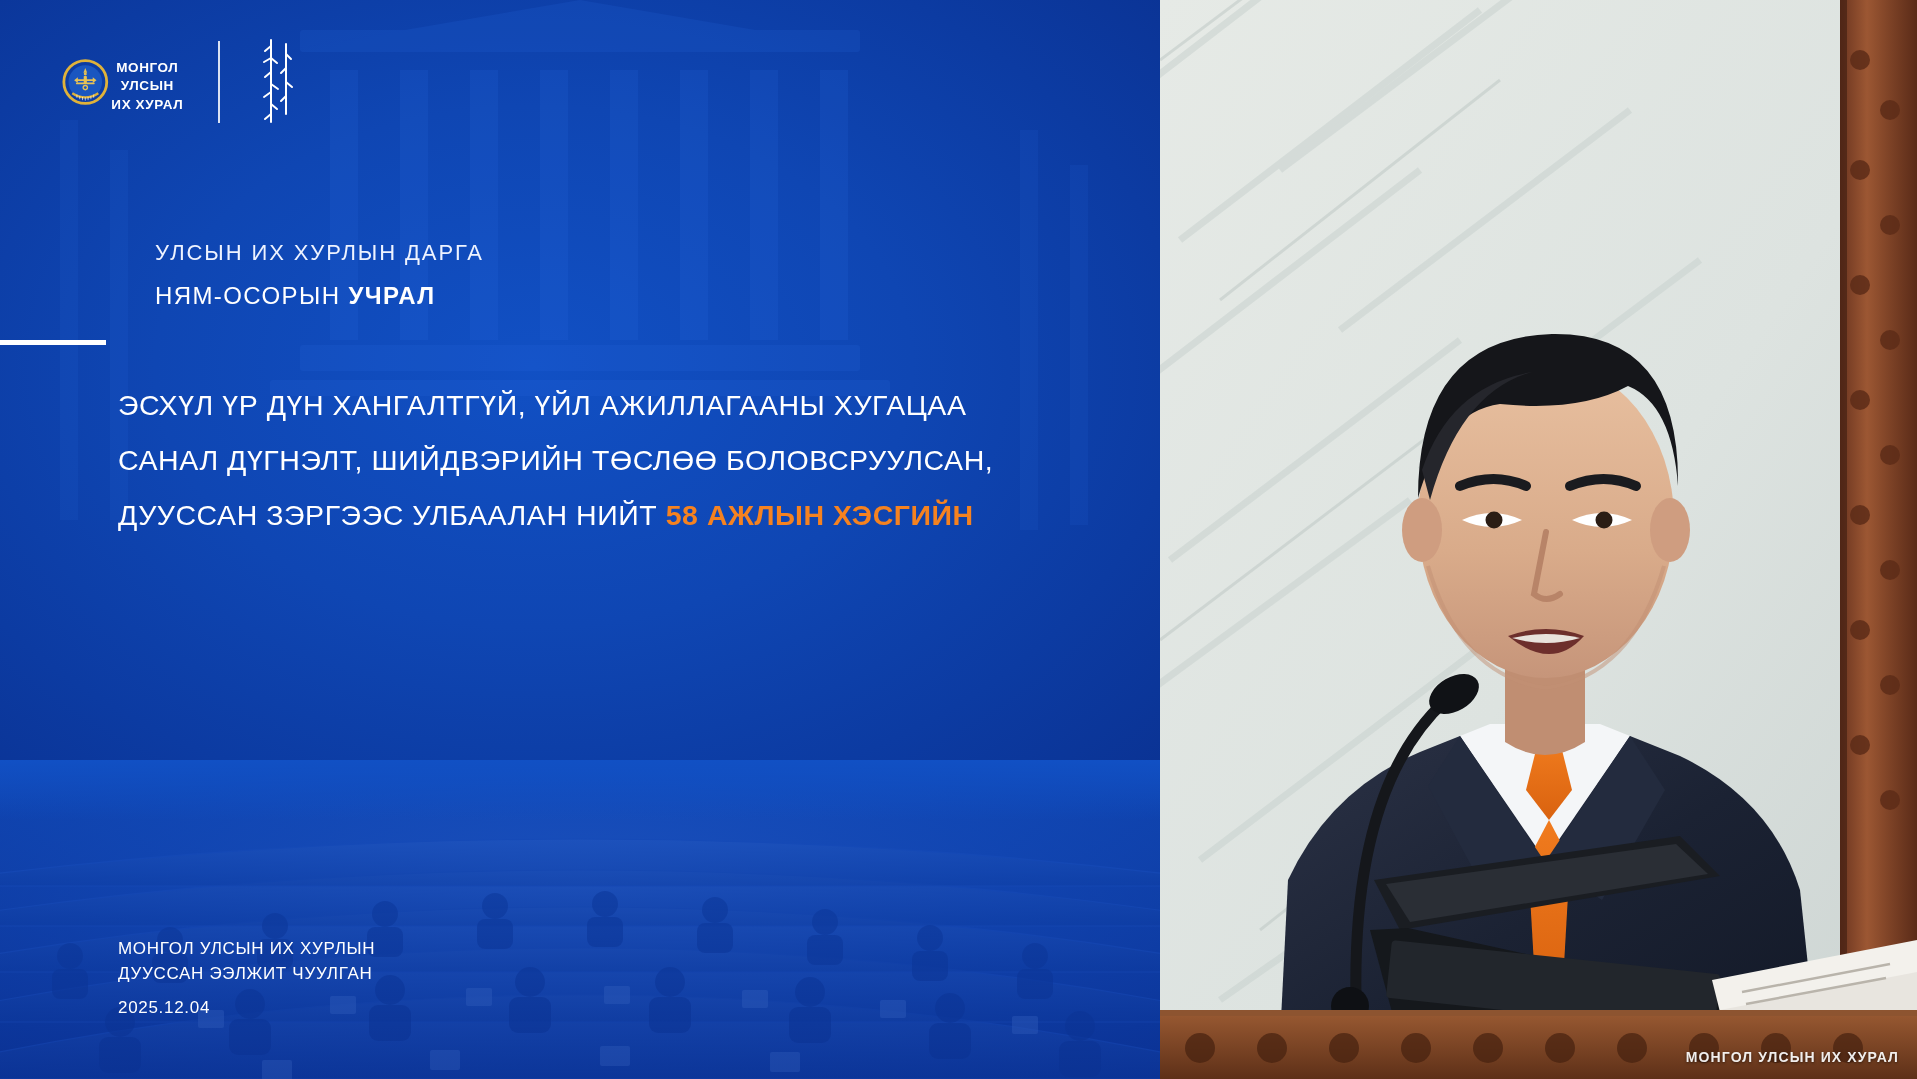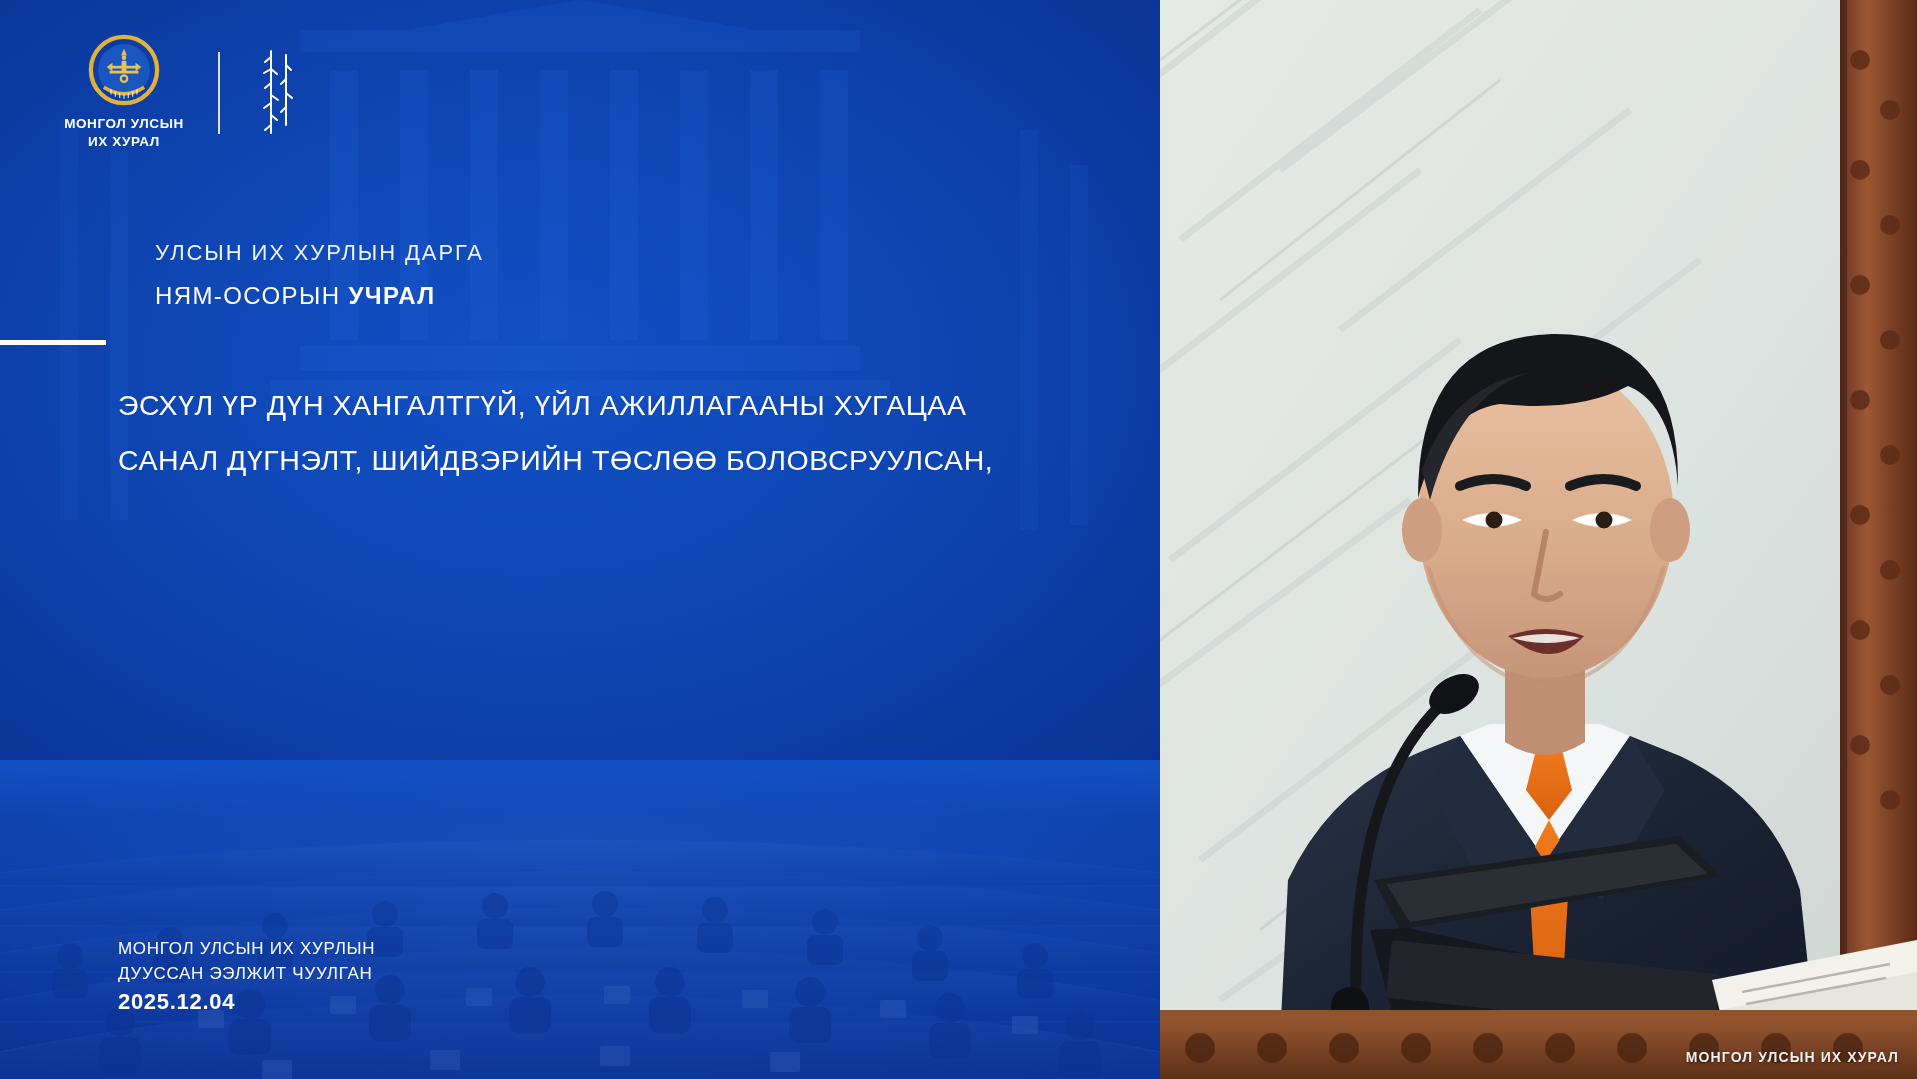--- a/index.html
+++ b/index.html
@@ -70,21 +70,20 @@
     position: absolute;
     left: 62px;
     top: 34px;
     display: flex;
     align-items: center;
     gap: 26px;
     z-index: 6;
   }
   .emblem-group {
     display: flex;
-    flex-direction: column;
     align-items: center;
     width: 124px;
   }
   .emblem { width: 72px; height: 72px; display: block; }
   .emblem-text {
     margin-top: 9px;
     color: #ffffff;
     font-size: 13.5px;
     font-weight: bold;
     letter-spacing: 0.6px;
@@ -167,25 +166,25 @@
   }
   .footer .fline {
     color: #ffffff;
     font-size: 17px;
     font-weight: normal;
     letter-spacing: 0.7px;
     line-height: 25px;
   }
   .footer .fdate {
     color: #ffffff;
-    font-size: 22px;
-    font-weight: bold;
+    font-size: 17px;
+    font-weight: normal;
     letter-spacing: 0.7px;
     line-height: 27px;
-    margin-top: 2px;
+    margin-top: 8px;
   }
 
   
   .photo-panel {
     position: absolute;
     left: 1160px;
     top: 0;
     width: 757px;
     height: 1079px;
     overflow: hidden;
@@ -376,20 +375,23 @@
       <div class="speaker-name">
         <span class="given">НЯМ-ОСОРЫН </span><span class="surname">УЧРАЛ</span>
       </div>
     </div>
 
     <div class="rule"></div>
 
     <div class="statement">
       <div class="line">ЭСХҮЛ ҮР ДҮН ХАНГАЛТГҮЙ, ҮЙЛ АЖИЛЛАГААНЫ ХУГАЦАА</div>
       <div class="line">САНАЛ ДҮГНЭЛТ, ШИЙДВЭРИЙН ТӨСЛӨӨ БОЛОВСРУУЛСАН,</div>
+      <div class="line">
+        <span>ДУУССАН ЗЭРГЭЭС УЛБААЛАН НИЙТ </span><span class="hl">58 АЖЛЫН ХЭСГИЙН</span>
+      </div>
     </div>
 
     <div class="footer">
       <div class="fline">МОНГОЛ УЛСЫН ИХ ХУРЛЫН</div>
       <div class="fline">ДУУССАН ЭЭЛЖИТ ЧУУЛГАН</div>
       <div class="fdate">2025.12.04</div>
     </div>
   </div>
 
   <div class="photo-panel">

